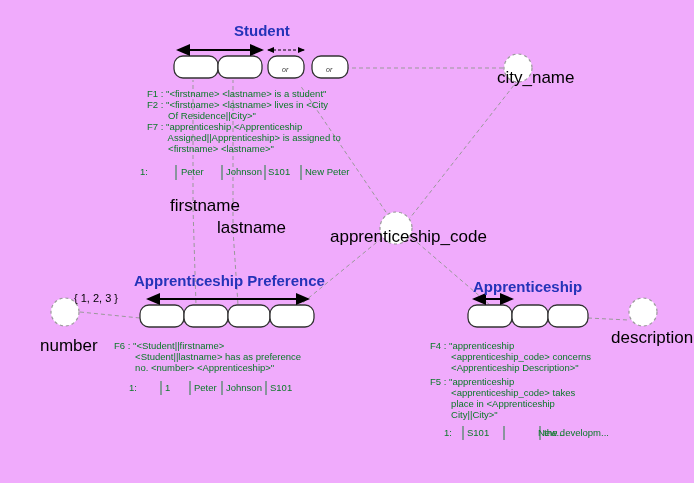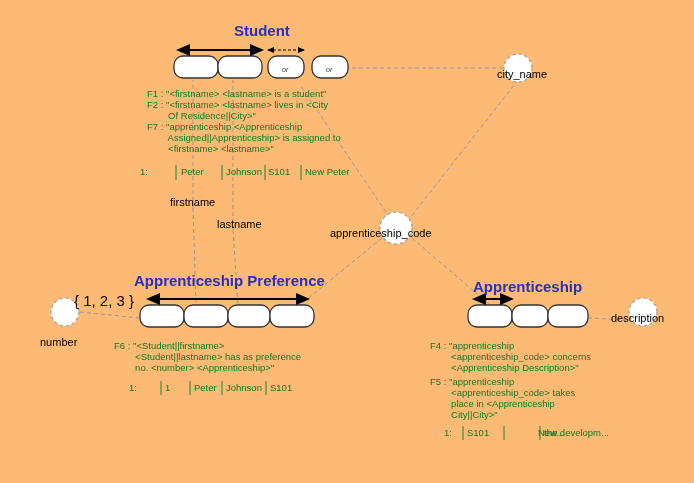--- a/index.html
+++ b/index.html
@@ -4,21 +4,21 @@
 <style>
   html, body {
     margin: 0;
     padding: 0;
     background: #ffffff;
   }
   #canvas {
     position: relative;
     width: 694px;
     height: 483px;
-    background: #fdba74;
+    background: #f0abfc;
     font-family: "Liberation Sans", sans-serif;
     overflow: hidden;
   }
   svg.layer {
     position: absolute;
     left: 0;
     top: 0;
     width: 694px;
     height: 483px;
     pointer-events: none;
@@ -26,40 +26,40 @@
   .ent-title {
     position: absolute;
     color: #2433b8;
     font-weight: bold;
     font-size: 15px;
     white-space: nowrap;
   }
   .role-label {
     position: absolute;
     color: #000000;
-    font-size: 11px;
+    font-size: 17px;
     white-space: nowrap;
   }
   .fact-text {
     position: absolute;
     color: #0a7a28;
     font-size: 9.5px;
     line-height: 11.5px;
     white-space: pre;
   }
   .pop-text {
     position: absolute;
     color: #0a7a28;
     font-size: 9.5px;
     white-space: pre;
   }
   .val-constraint {
     position: absolute;
     color: #000000;
-    font-size: 15px;
+    font-size: 11px;
     white-space: nowrap;
   }
   .oper-label {
     position: absolute;
     color: #333333;
     font-size: 7px;
     font-style: italic;
   }
 </style>
 </head>
@@ -161,21 +161,21 @@
 
   <div class="oper-label" style="left:282px; top:66px;">or</div>
   <div class="oper-label" style="left:326px; top:66px;">or</div>
 
   <div class="role-label" style="left:497px; top:68px;">city_name</div>
 
   <div class="role-label" style="left:330px; top:227px;">apprenticeship_code</div>
 
   <div class="role-label" style="left:40px; top:318px;margin-top:18px;">number</div>
 
-  <div class="role-label" style="left:611px; top:312px;">description</div>
+  <div class="role-label" style="left:611px; top:328px;">description</div>
 
   <div class="role-label" style="left:170px; top:196px;">firstname</div>
 
   <div class="role-label" style="left:217px; top:218px;">lastname</div>
 
   <div class="val-constraint" style="left:74px; top:292px;">{ 1, 2, 3 }</div>
 
   <div class="fact-text" style="left:147px; top:88px;">F1 : "&lt;firstname&gt; &lt;lastname&gt; is a student"</div>
   <div class="fact-text" style="left:147px; top:99px;">F2 : "&lt;firstname&gt; &lt;lastname&gt; lives in &lt;City</div>
   <div class="fact-text" style="left:147px; top:110px;">        Of Residence||City&gt;"</div>

